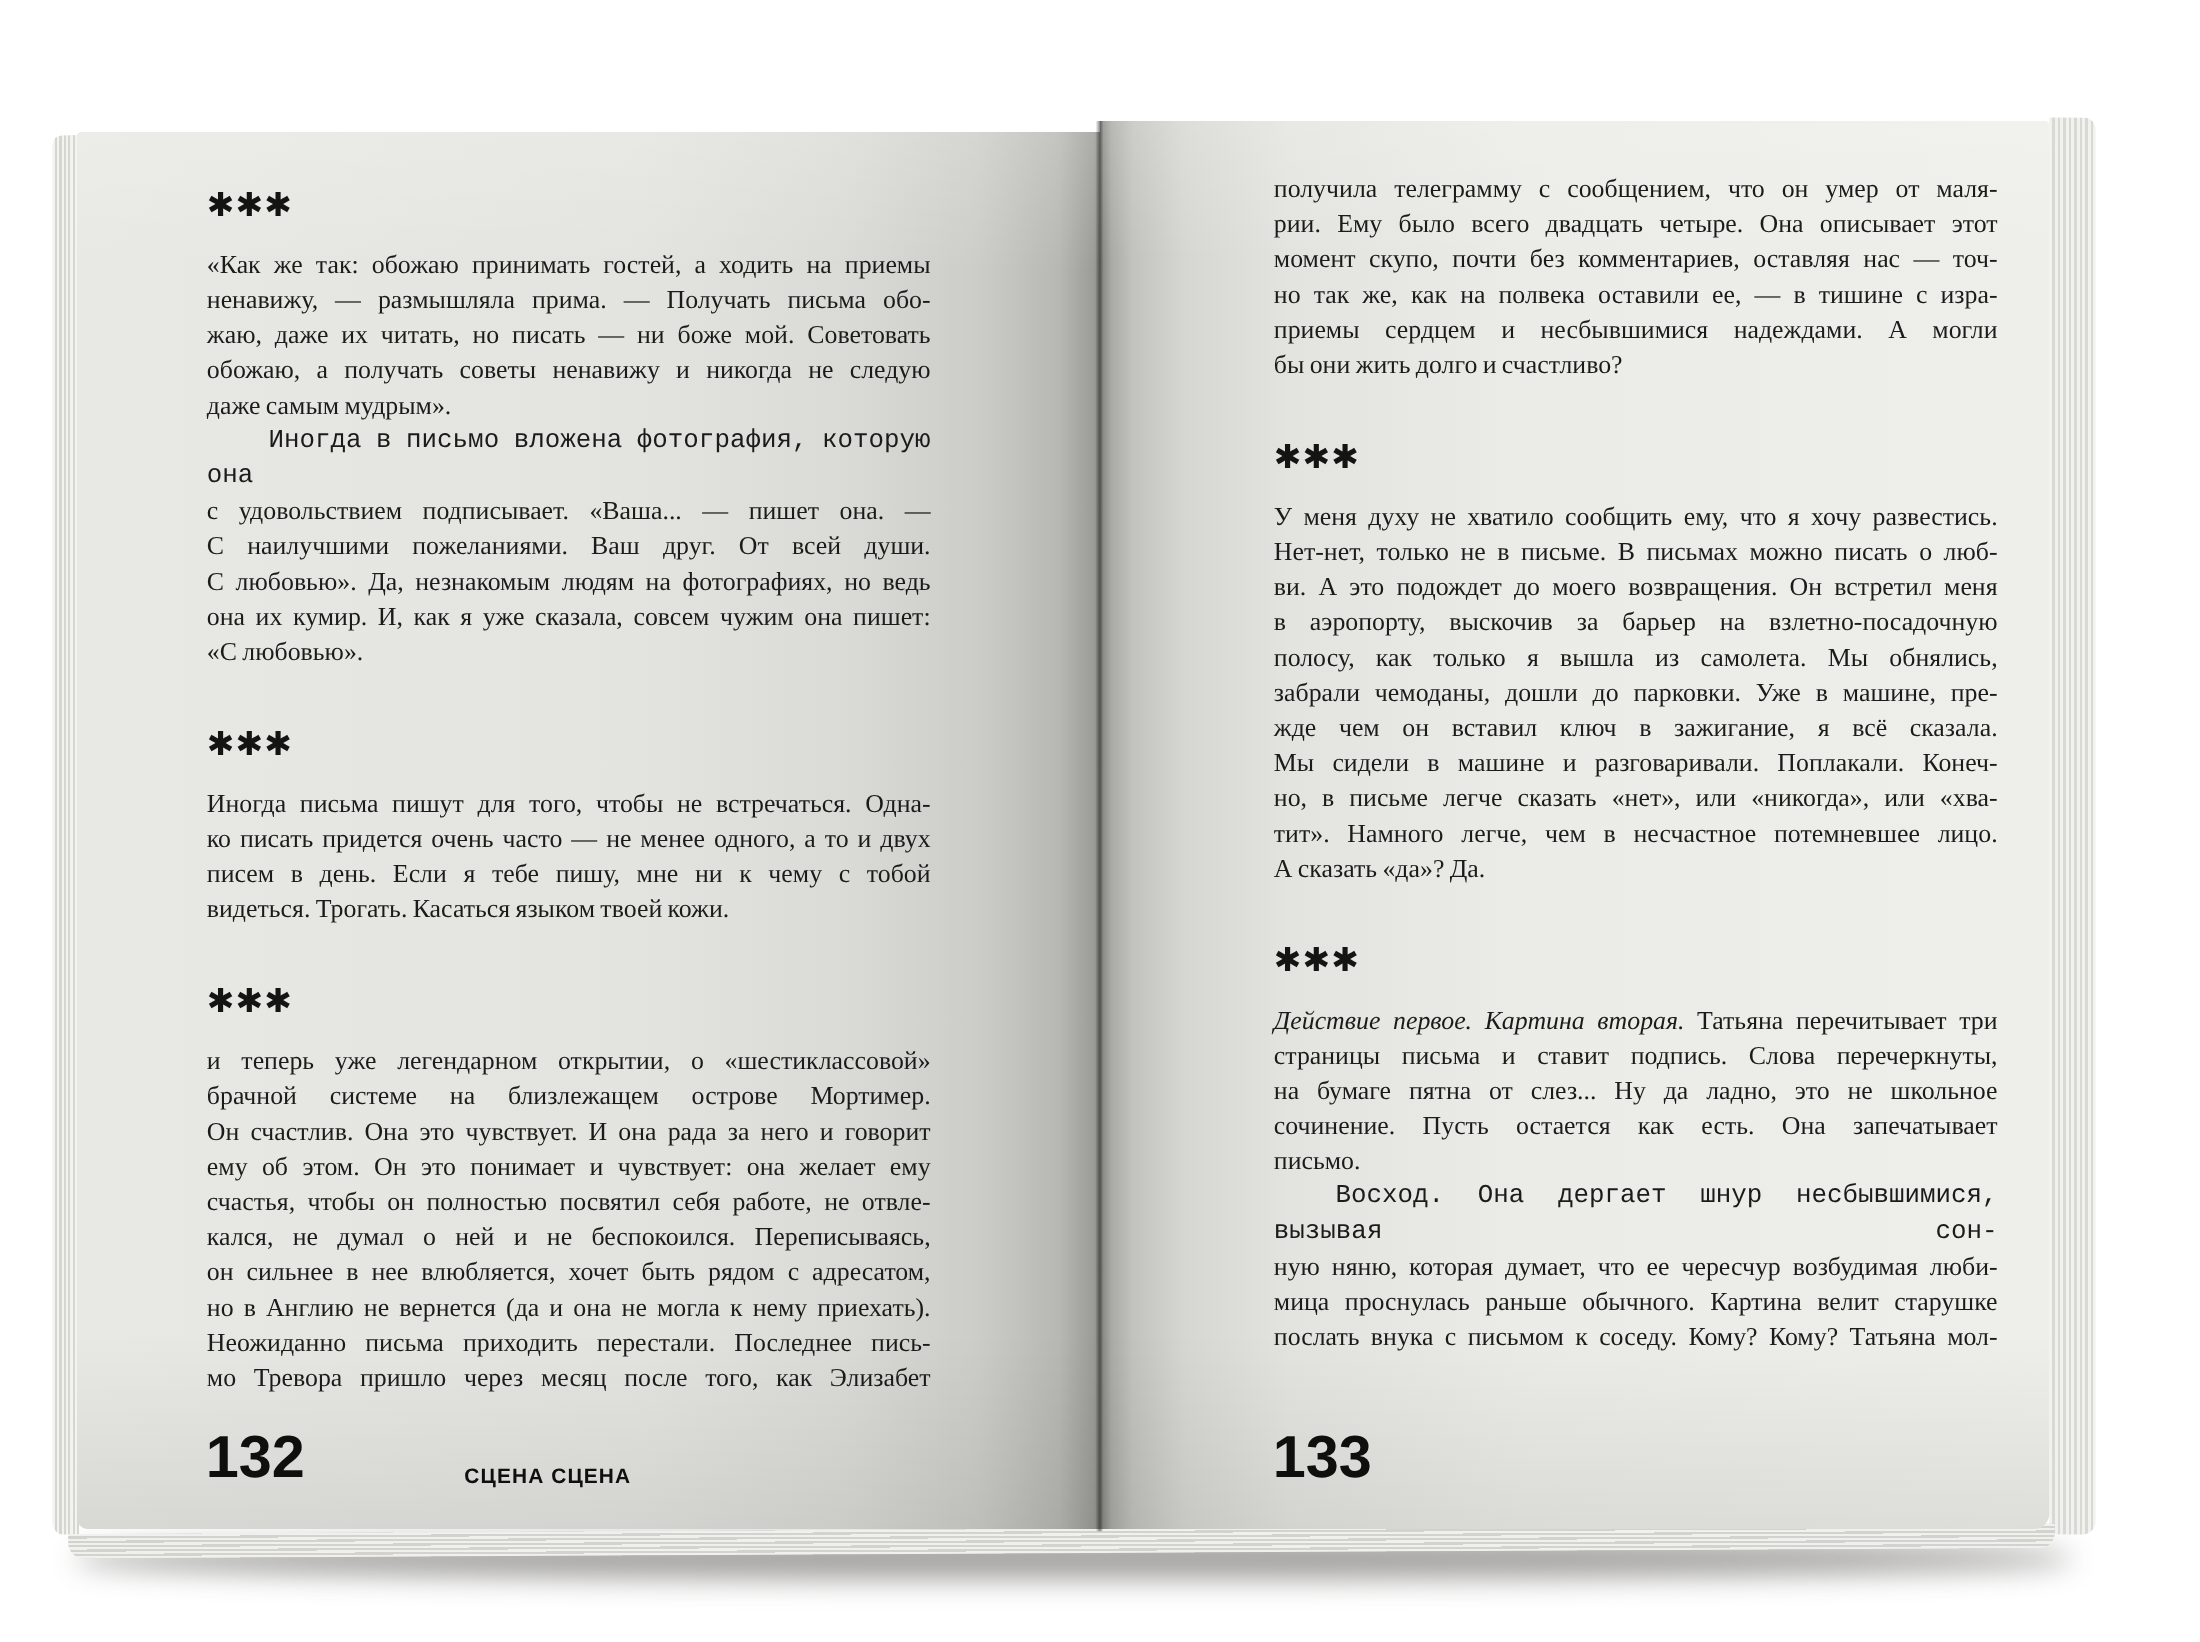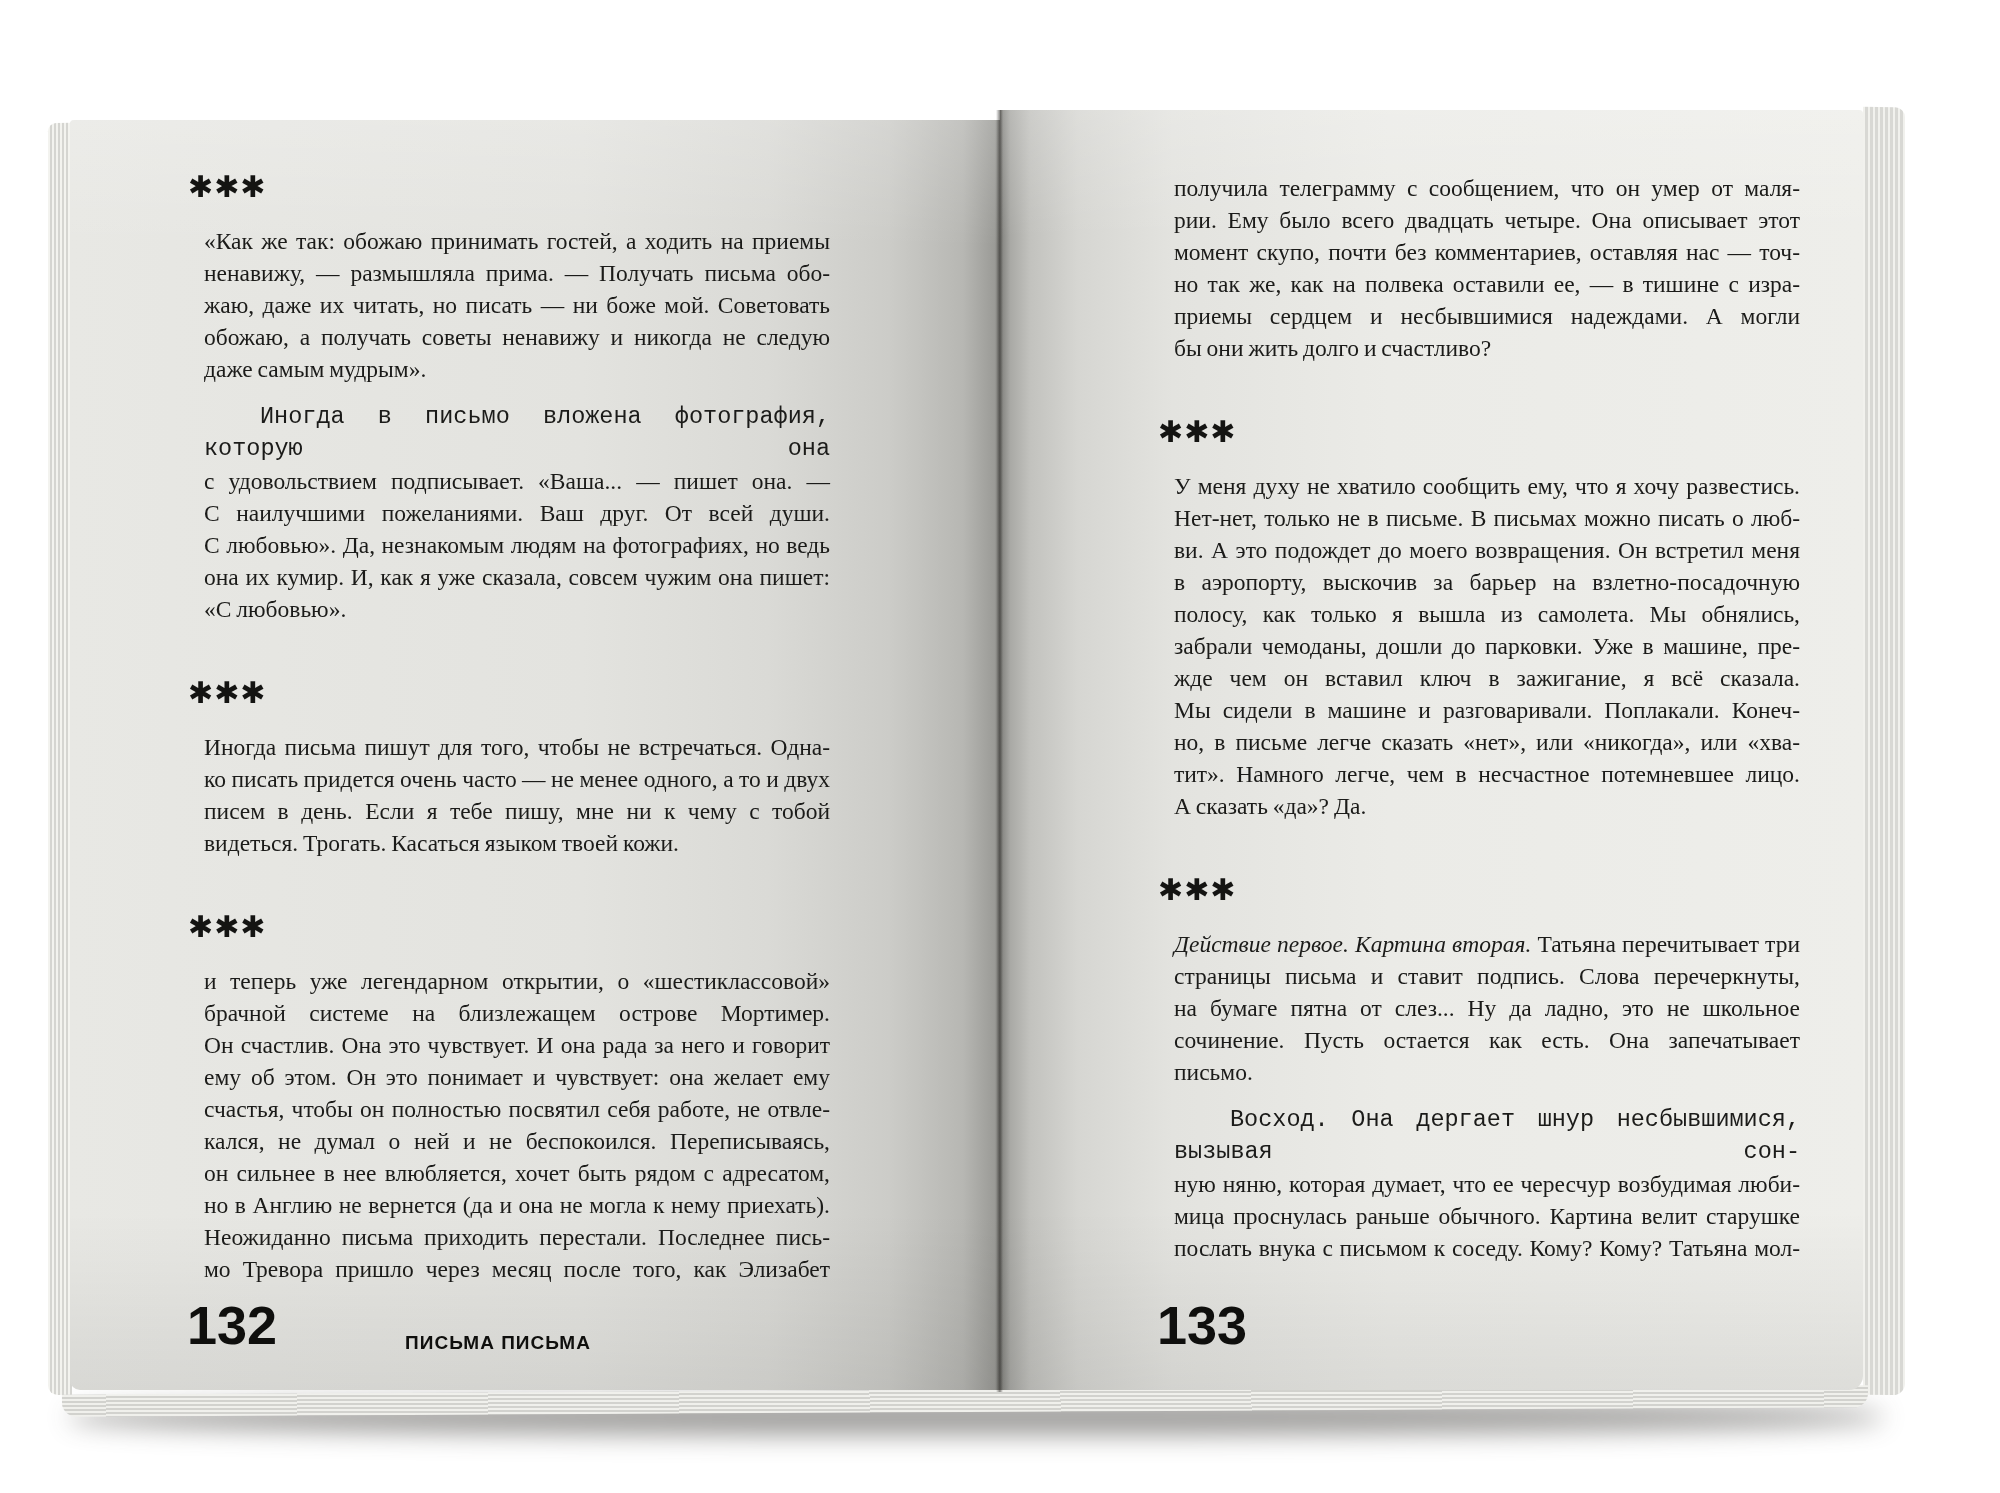--- a/index.html
+++ b/index.html
@@ -55,21 +55,21 @@
   .text-col{position:absolute;width:658px;z-index:2;}
   .page-left .text-col{left:118px;top:45px;}
   .page-right .text-col{left:158px;top:46px;}
   .marker{
     font-family:"DejaVu Sans","Liberation Sans",sans-serif;
     font-weight:bold;font-size:30px;line-height:44px;letter-spacing:1px;
     color:#141412;margin:46px 0 16px 0;
   }
   .text-col .marker:first-child{margin-top:0;}
   .para{
-    margin:16px;font-size:23.5px;line-height:32px;color:#1b1b19;
+    margin:0;font-size:23.5px;line-height:32px;color:#1b1b19;
     word-spacing:-1px;
   }
   .para .tline{display:block;text-align:justify;text-align-last:justify;}
   .para .tline.last{text-align-last:left;}
   .para.indent .tline:first-child{text-indent:56px;font-family:Liberation Mono, monospace;}
   .folio{
     position:absolute;font-family:"Liberation Sans","DejaVu Sans",sans-serif;
     font-weight:bold;font-size:54px;line-height:54px;color:#0f0f0d;z-index:2;
   }
   .page-left .folio{left:117px;top:1178px;}
@@ -122,21 +122,21 @@
           <span class="tline">ему об этом. Он это понимает и чувствует: она желает ему</span>
           <span class="tline">счастья, чтобы он полностью посвятил себя работе, не отвле-</span>
           <span class="tline">кался, не думал о ней и не беспокоился. Переписываясь,</span>
           <span class="tline">он сильнее в нее влюбляется, хочет быть рядом с адресатом,</span>
           <span class="tline">но в Англию не вернется (да и она не могла к нему приехать).</span>
           <span class="tline">Неожиданно письма приходить перестали. Последнее пись-</span>
           <span class="tline">мо Тревора пришло через месяц после того, как Элизабет</span>
         </p>
       </div>
     <div class="folio">132</div>
-    <div class="running-footer">ПИСЬМА ПИСЬМА</div>
+    <div class="running-footer">СЦЕНА СЦЕНА</div>
   </div>
 
   <div class="page page-right">
     <div class="text-col">
         <p class="para">
           <span class="tline">получила телеграмму с сообщением, что он умер от маля-</span>
           <span class="tline">рии. Ему было всего двадцать четыре. Она описывает этот</span>
           <span class="tline">момент скупо, почти без комментариев, оставляя нас — точ-</span>
           <span class="tline">но так же, как на полвека оставили ее, — в тишине с изра-</span>
           <span class="tline">приемы сердцем и несбывшимися надеждами. А могли</span>

